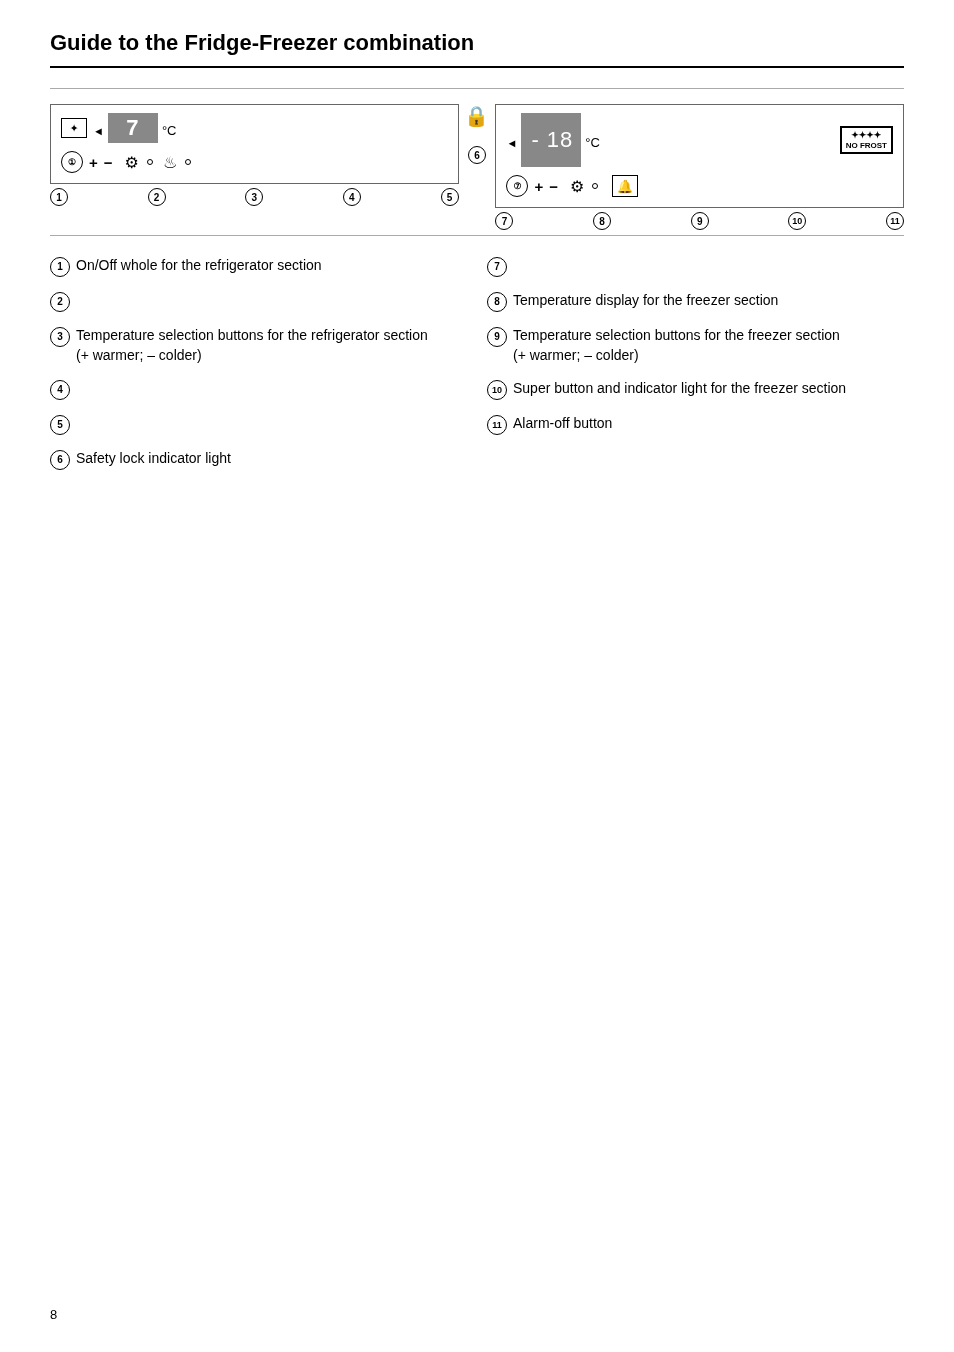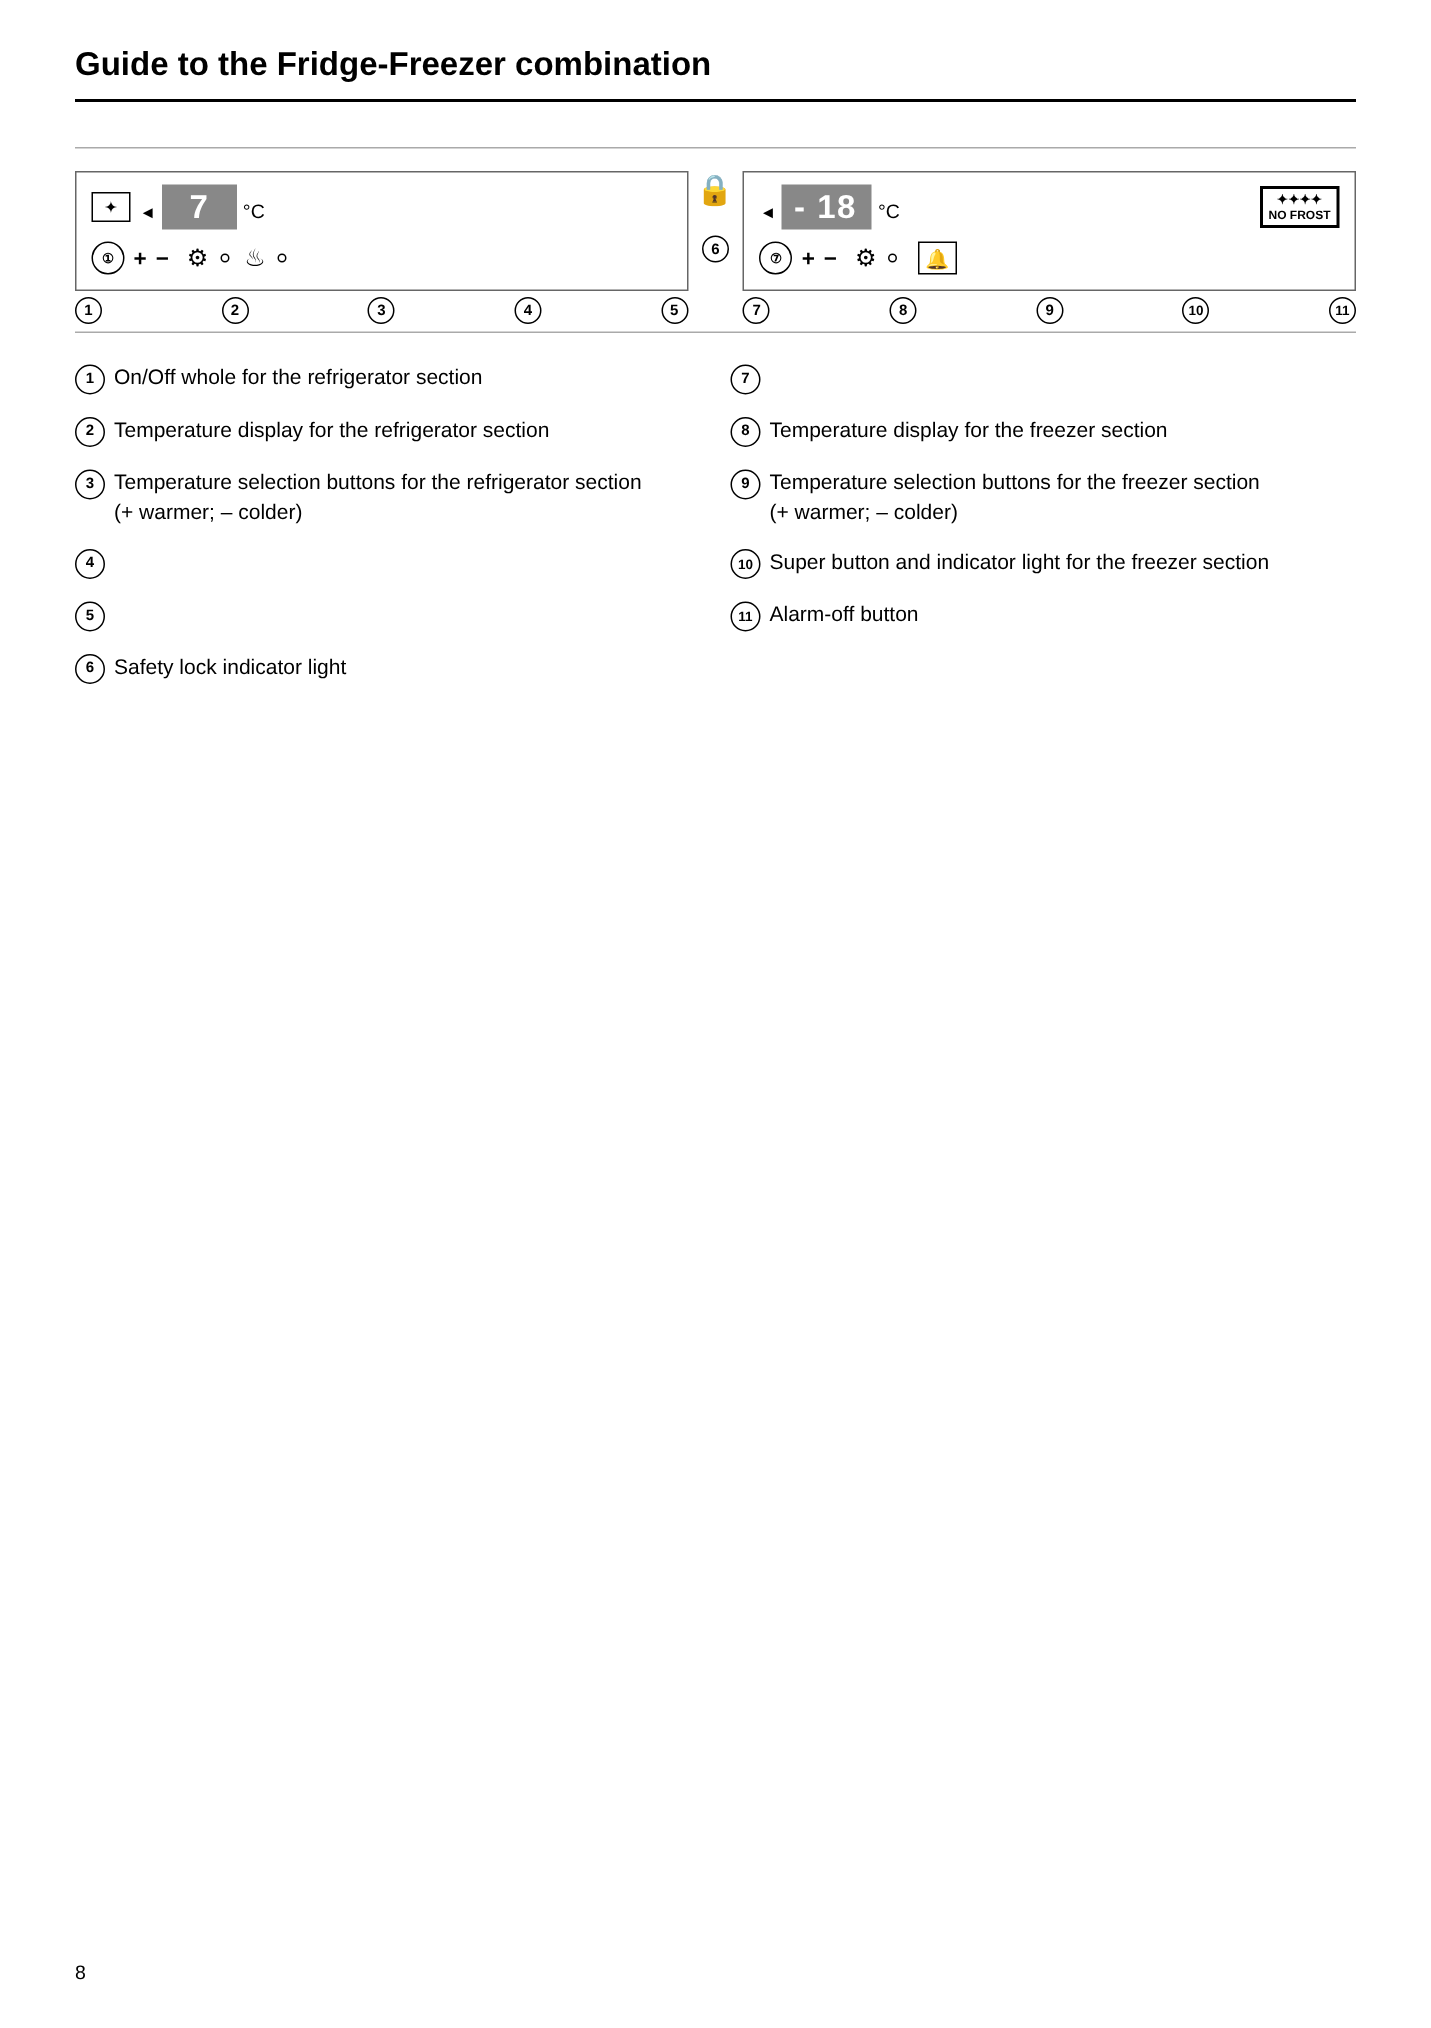--- a/index.html
+++ b/index.html
@@ -9,21 +9,21 @@
       color: #000;
       width: 954px;
       min-height: 1352px;
       padding: 30px 50px 50px 50px;
     }
     h1 {
       font-size: 22px;
       font-weight: bold;
       border-bottom: 2px solid #000;
       padding-bottom: 10px;
-      margin-bottom: 30px;
+      margin-bottom: 20px;
     }
     .circle-num {
       display: inline-flex;
       align-items: center;
       justify-content: center;
       width: 18px;
       height: 18px;
       border: 1px solid #000;
       border-radius: 50%;
       font-size: 10px;
@@ -44,25 +44,25 @@
       padding: 2px 8px;
       font-size: 22px;
       font-weight: bold;
       min-width: 50px;
       text-align: center;
       letter-spacing: 1px;
     }
     .temp-display-freezer {
       background: #888;
       color: #fff;
-      padding: 2px 8px;
+      padding: 14px 8px;
       font-size: 22px;
-      font-weight: bold;
+      font-weight: normal;
       min-width: 60px;
-      text-align: left;
+      text-align: right;
       letter-spacing: 1px;
     }
     .deg-c {
       font-size: 13px;
       vertical-align: super;
     }
     .oval-btn {
       border: 1.5px solid #000;
       border-radius: 50%;
       width: 22px;
@@ -242,21 +242,20 @@
 
 <div class="descriptions">
 
   <div class="desc-column">
     <div class="desc-item">
       <span class="desc-num">1</span>
       <span class="desc-text">On/Off whole for the refrigerator section</span>
     </div>
     <div class="desc-item">
       <span class="desc-num">2</span>
-      <span class="desc-text">Temperature display for the refrigerator section</span>
     </div>
     <div class="desc-item">
       <span class="desc-num">3</span>
       <span class="desc-text">Temperature selection buttons for the refrigerator section<br>(+ warmer; – colder)</span>
     </div>
     <div class="desc-item">
       <span class="desc-num">4</span>
     </div>
     <div class="desc-item">
       <span class="desc-num">5</span>

